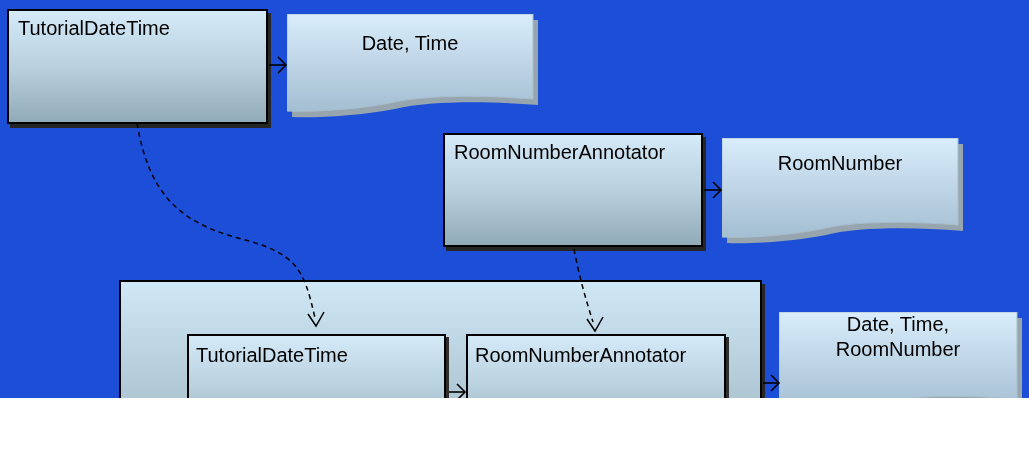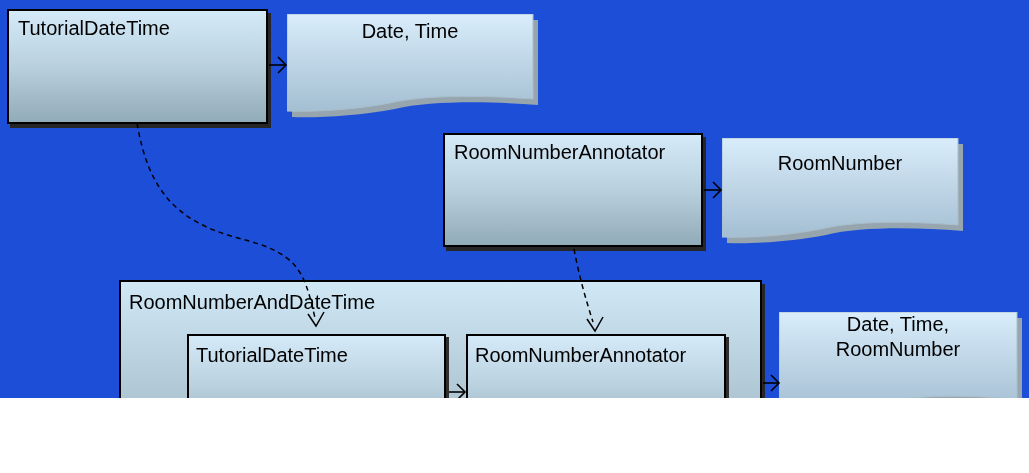--- a/index.html
+++ b/index.html
@@ -49,21 +49,21 @@
   .doc-label {
     position: absolute;
     left: 0;
     top: 0;
     width: 100%;
     text-align: center;
     font-size: 20px;
     line-height: 25px;
     white-space: pre-line;
   }
-  .doc1 .doc-label { padding-top: 5px; }
+  .doc1 .doc-label { padding-top: 17px; }
   .doc2 .doc-label { padding-top: 13px; }
   .doc3 .doc-label { }
 
   
   .overlay {
     position: absolute;
     left: 0; top: 0;
     width: 1029px;
     height: 473px;
     pointer-events: none;
@@ -104,21 +104,20 @@
           <stop offset="1" stop-color="#a4bed2"></stop>
         </linearGradient>
       </defs>
       <path d="M0,0 H236 V87 C184,83 132,83 99,91 C63,98 24,100 0,99 Z" transform="translate(5,6)" fill="#96a5ae"></path>
       <path d="M0,0 H236 V87 C184,83 132,83 99,91 C63,98 24,100 0,99 Z" fill="url(#docGrad2)" stroke="#a9bfce" stroke-width="1"></path>
     </svg>
     <span class="doc-label">RoomNumber</span>
   </div>
 
   <div class="aggregate" style="left:119px; top:280px; width:643px; height:182px;">
-    <span class="box-label">RoomNumberAndDateTime</span>
 
     <div class="box" style="left:66px; top:52px; width:259px; height:106px;">
       <span class="box-label">TutorialDateTime</span>
     </div>
 
     <div class="box" style="left:345px; top:52px; width:260px; height:106px;">
       <span class="box-label">RoomNumberAnnotator</span>
     </div>
   </div>
 

